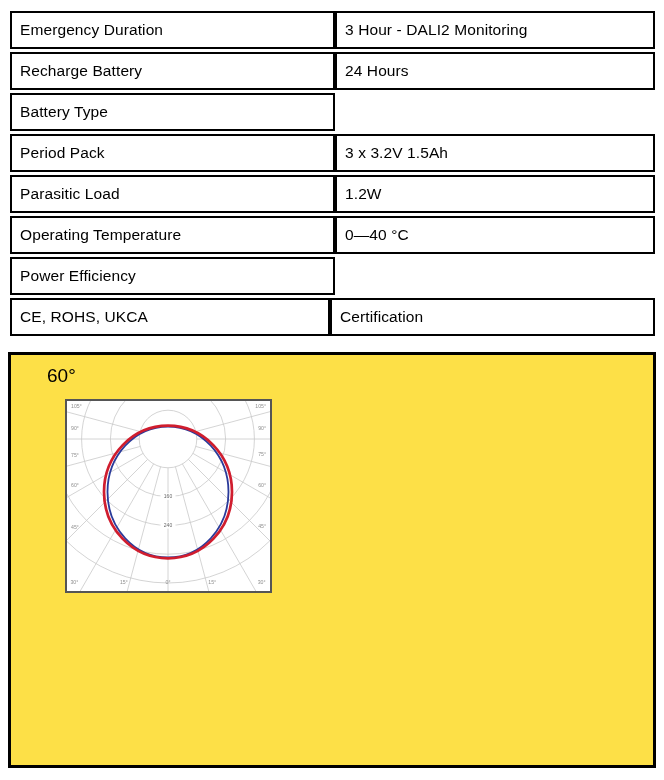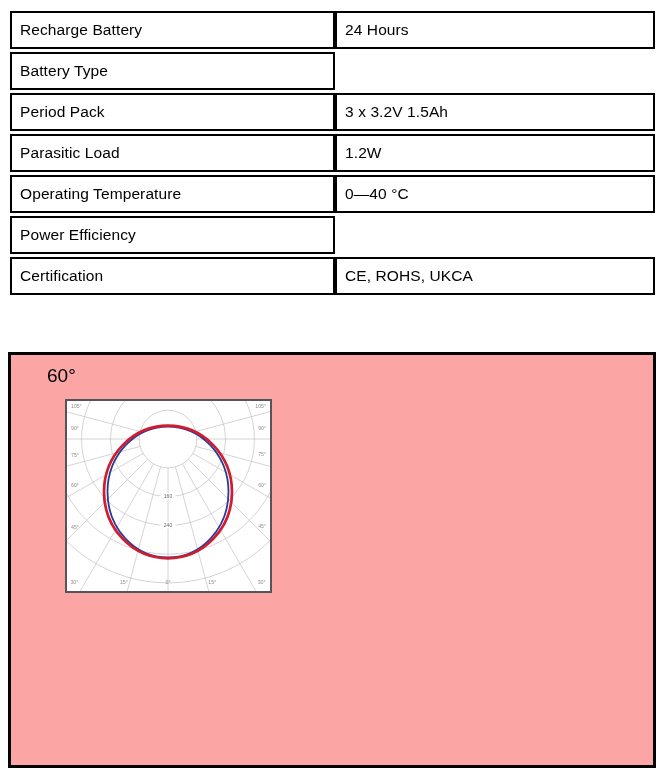--- a/index.html
+++ b/index.html
@@ -10,32 +10,36 @@
   .spec-table{position:absolute;left:10px;top:11px;width:645px;}
   .spec-row{display:flex;margin-bottom:3px;}
   .spec-cell{box-sizing:border-box;border:2.5px solid #000;height:38px;
              display:flex;align-items:center;padding-left:8px;background:#fff;
              font-size:15.5px;letter-spacing:.1px;white-space:nowrap;}
   .spec-cell.lab{width:325px;}
   .spec-cell.val{flex:1;}
 
   
   .photo-box{position:absolute;left:8px;top:352px;width:648px;height:416px;
-             box-sizing:border-box;border:3.5px solid #000;background:#fca5a5;}
+             box-sizing:border-box;border:3.5px solid #000;background:#fde047;}
   .beam-angle{position:absolute;left:36px;top:10px;font-size:19px;}
   .chart-frame{position:absolute;left:54px;top:44px;width:203px;height:190px;
                border:2px solid #555;background:#fff;}
   .chart-frame svg{display:block;}
 </style>
 </head>
 <body>
 
 <div class="page">
 
   <div class="spec-table">
+    <div class="spec-row">
+      <div class="spec-cell lab">Emergency Duration</div>
+      <div class="spec-cell val">3 Hour - DALI2 Monitoring</div>
+    </div>
     <div class="spec-row">
       <div class="spec-cell lab">Recharge Battery</div>
       <div class="spec-cell val">24 Hours</div>
     </div>
     <div class="spec-row">
       <div class="spec-cell lab">Battery Type</div>
     </div>
     <div class="spec-row">
       <div class="spec-cell lab">Period Pack</div>
       <div class="spec-cell val">3 x 3.2V 1.5Ah</div>
@@ -45,22 +49,22 @@
       <div class="spec-cell val">1.2W</div>
     </div>
     <div class="spec-row">
       <div class="spec-cell lab">Operating Temperature</div>
       <div class="spec-cell val">0—40 °C</div>
     </div>
     <div class="spec-row">
       <div class="spec-cell lab">Power Efficiency</div>
     </div>
     <div class="spec-row">
+      <div class="spec-cell val">CE, ROHS, UKCA</div>
       <div class="spec-cell lab">Certification</div>
-      <div class="spec-cell val">CE, ROHS, UKCA</div>
     </div>
   </div>
 
   <div class="photo-box">
     <div class="beam-angle">60°</div>
     <div class="chart-frame">
       <svg id="polar-svg" width="203" height="190" viewBox="0 0 203 190">
           <defs>
             <clipPath id="pc">
               <rect x="0" y="0" width="203" height="190"></rect>

